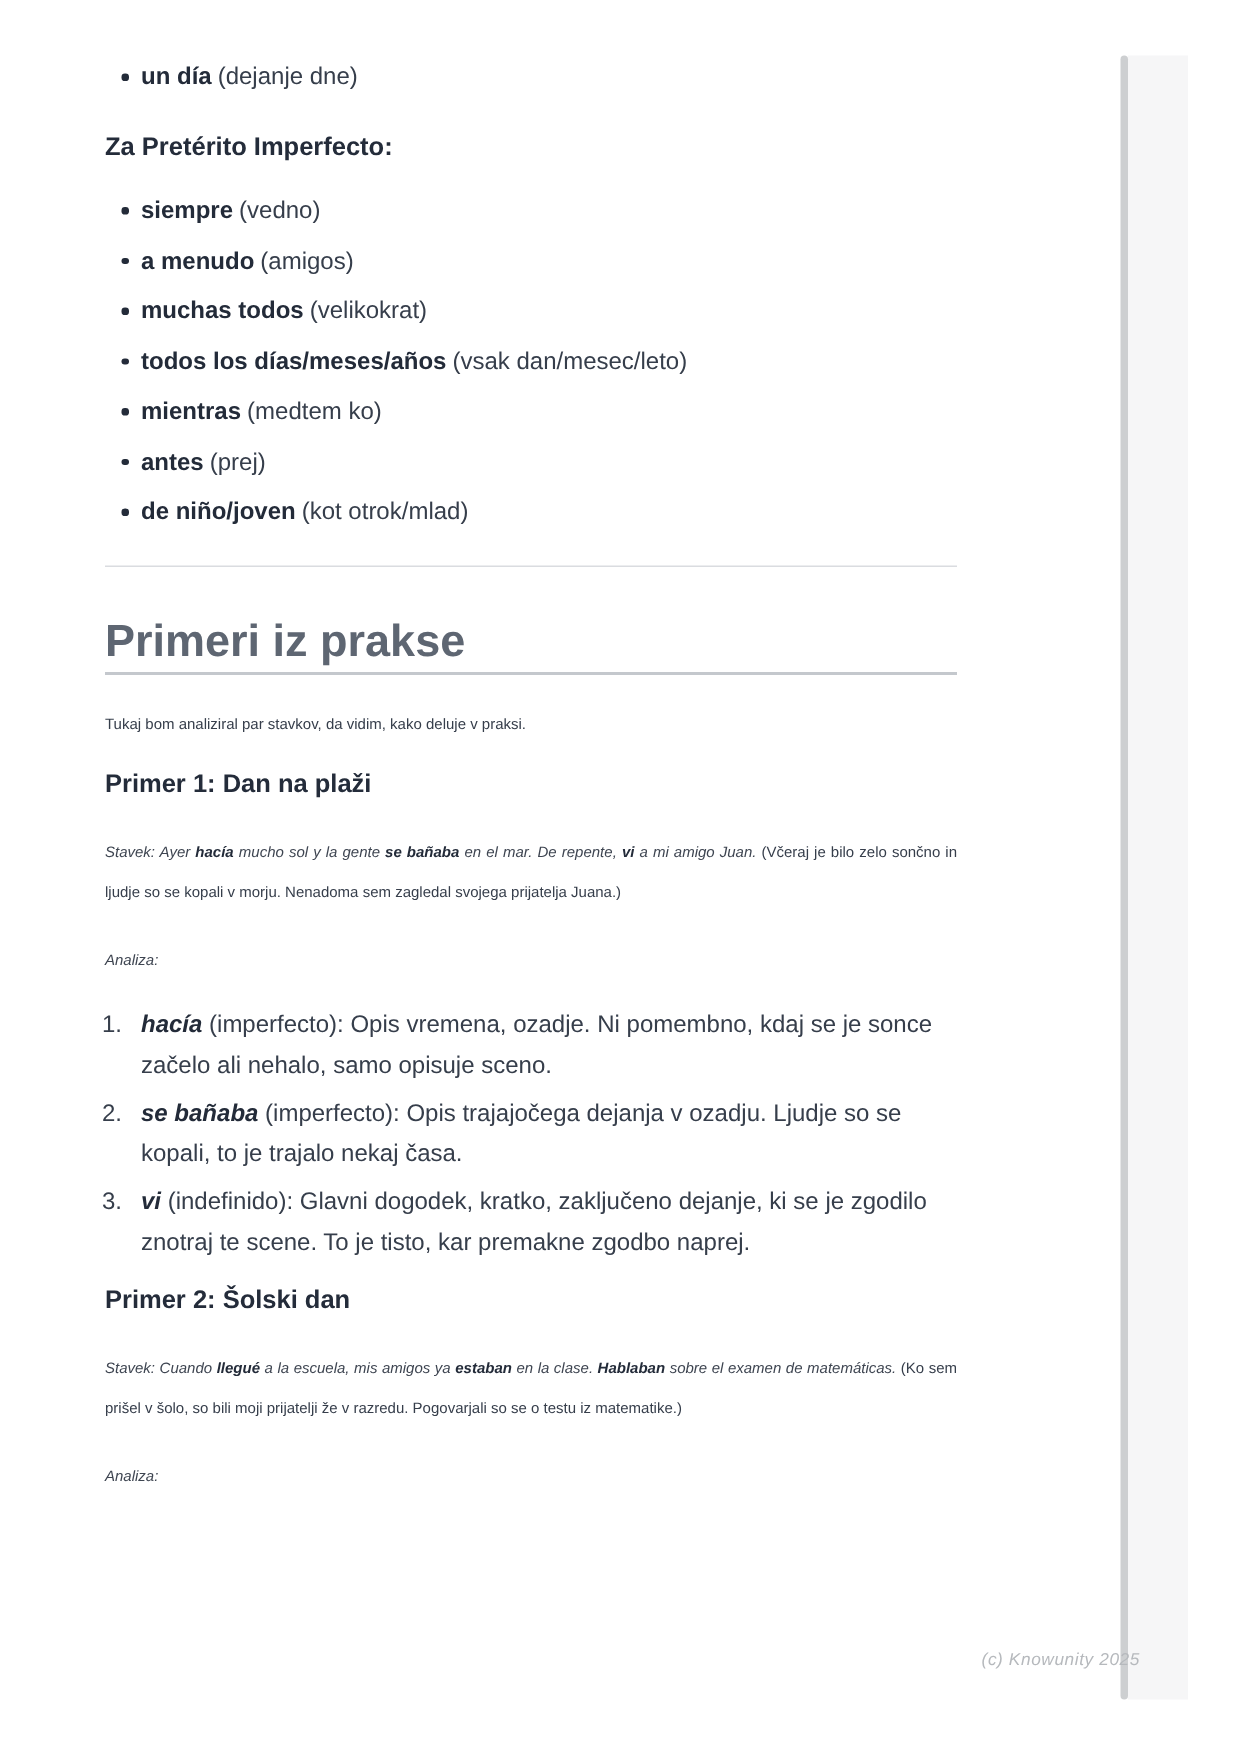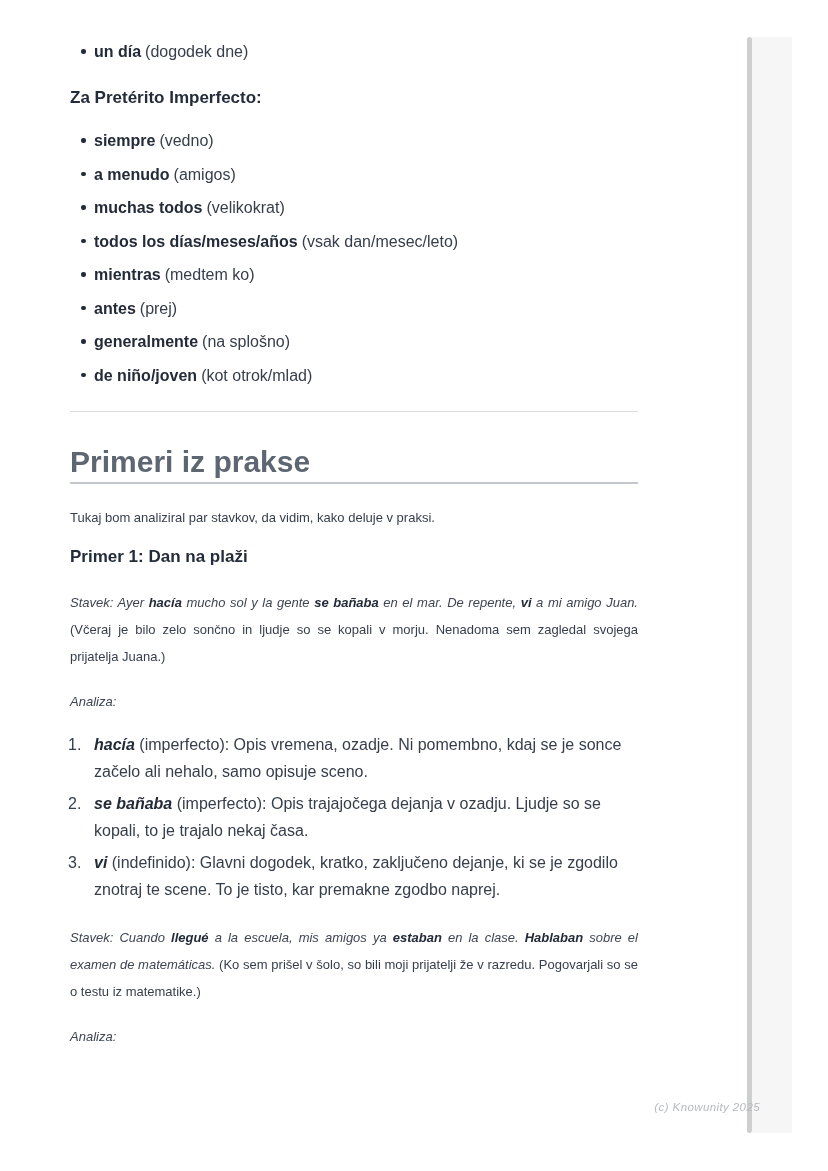--- a/index.html
+++ b/index.html
@@ -61,21 +61,21 @@
     height:1px;background:var(--rule);
     margin-top:25px;border:none;
   }
   h1.section-title{
     font-size:30px;line-height:37px;
     font-weight:700;color:var(--heading-slate);
     margin:31px 0 0 0;
     padding-bottom:2px;
     border-bottom:2px solid var(--heading-rule);
   }
-  p{margin:0;font-size:13px;line-height:27px;}
+  p{margin:0;font-size:10px;line-height:27px;}
   p.intro{margin-top:20px;color:var(--body-text);}
   h3.example-head{
     font-size:17px;line-height:22px;
     font-weight:700;color:var(--subhead-text);
     margin:15px 0 0 0;
   }
   h3.example-head.second{margin-top:14px;}
   p.sentence{
     margin-top:21px;
     text-align:justify;
@@ -134,21 +134,21 @@
   }
 </style>
 </head>
 <body>
 
 <div class="doc">
 
   <ul class="blist">
 
       <li>
-        <span class="term">un día</span><span class="trans">(dogodek dne)</span>
+        <span class="term">un día</span><span class="trans">(dejanje dne)</span>
       </li>
 
   </ul>
 
   <h4 class="bold-head">Za Pretérito Imperfecto:</h4>
 
   <ul class="blist imp">
 
       <li>
         <span class="term">siempre</span><span class="trans">(vedno)</span>
@@ -167,23 +167,20 @@
       </li>
 
       <li>
         <span class="term">mientras</span><span class="trans">(medtem ko)</span>
       </li>
 
       <li>
         <span class="term">antes</span><span class="trans">(prej)</span>
       </li>
 
-      <li>
-        <span class="term">generalmente</span><span class="trans">(na splošno)</span>
-      </li>
 
       <li>
         <span class="term">de niño/joven</span><span class="trans">(kot otrok/mlad)</span>
       </li>
 
   </ul>
 
   <div class="hr"></div>
 
   <h1 class="section-title">Primeri iz prakse</h1>
@@ -205,20 +202,21 @@
       <li>
         <span class="bold-italic">se bañaba</span><span class="normal"> (imperfecto): Opis trajajočega dejanja v ozadju. Ljudje so se kopali, to je trajalo nekaj časa.</span>
       </li>
 
       <li>
         <span class="bold-italic">vi</span><span class="normal"> (indefinido): Glavni dogodek, kratko, zaključeno dejanje, ki se je zgodilo znotraj te scene. To je tisto, kar premakne zgodbo naprej.</span>
       </li>
 
   </ol>
 
+  <h3 class="example-head second">Primer 2: Šolski dan</h3>
 
   <p class="sentence"><span class="italic">Stavek: Cuando </span><span class="bold-italic">llegué</span><span class="italic"> a la escuela, mis amigos ya </span><span class="bold-italic">estaban</span><span class="italic"> en la clase. </span><span class="bold-italic">Hablaban</span><span class="italic"> sobre el examen de matemáticas.</span><span class="normal"> (Ko sem prišel v šolo, so bili moji prijatelji že v razredu. Pogovarjali so se o testu iz matematike.)</span></p>
 
   <p class="analysis-label">Analiza:</p>
 
 </div>
 
 <div class="page-edge"></div>
 <div class="scrollbar"></div>
 

